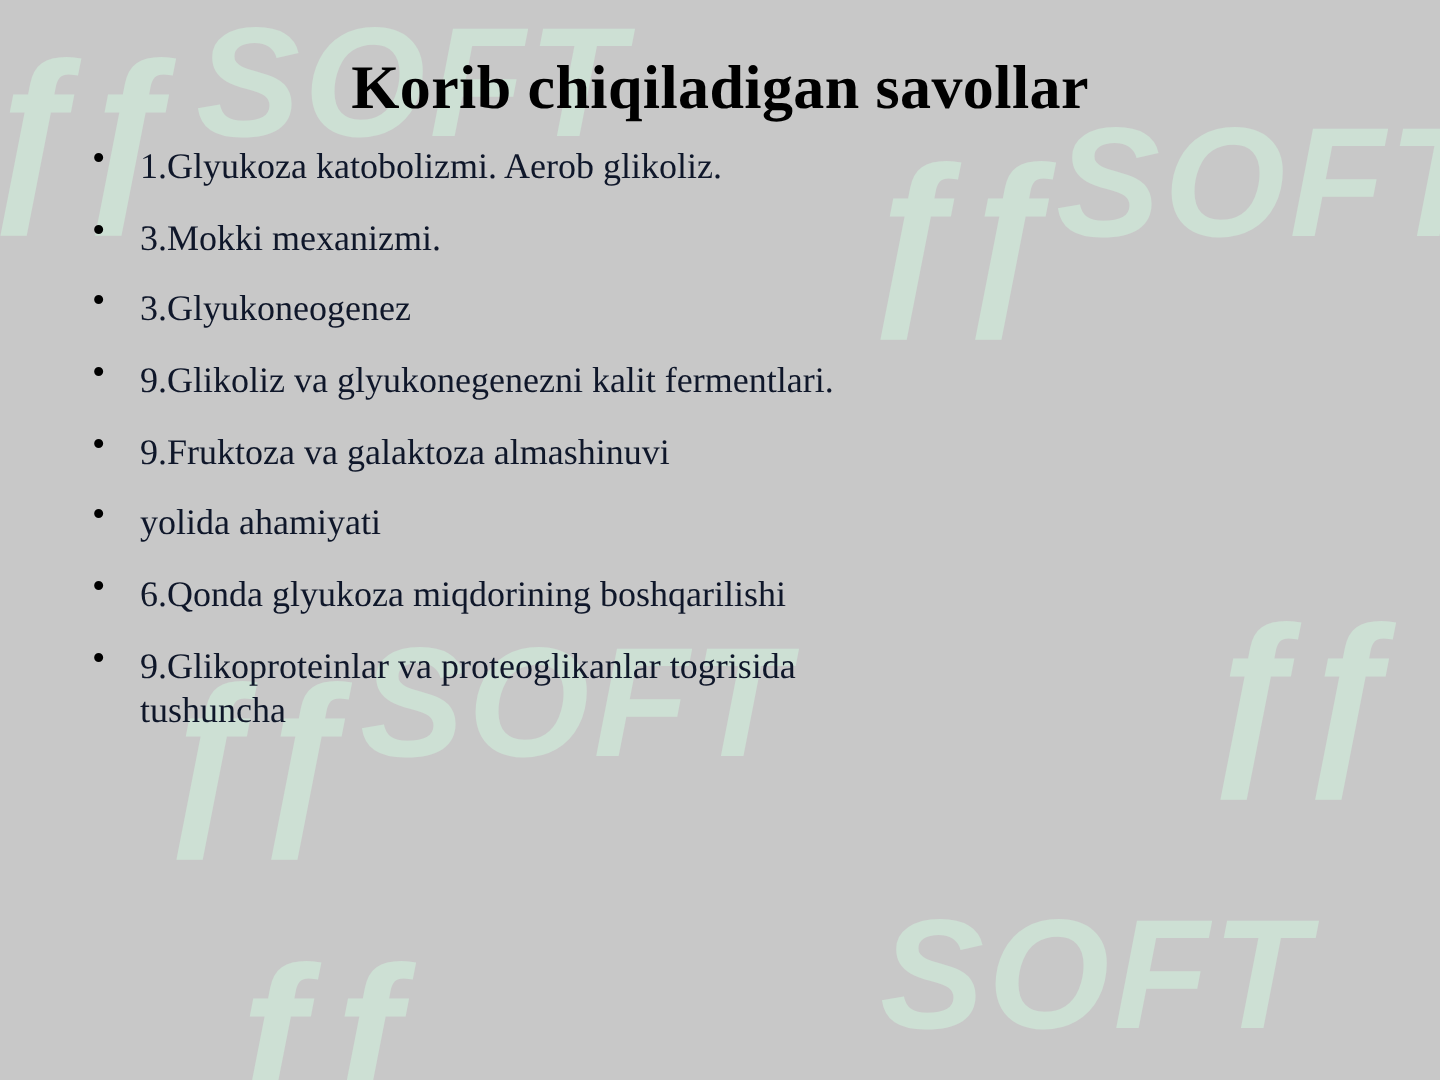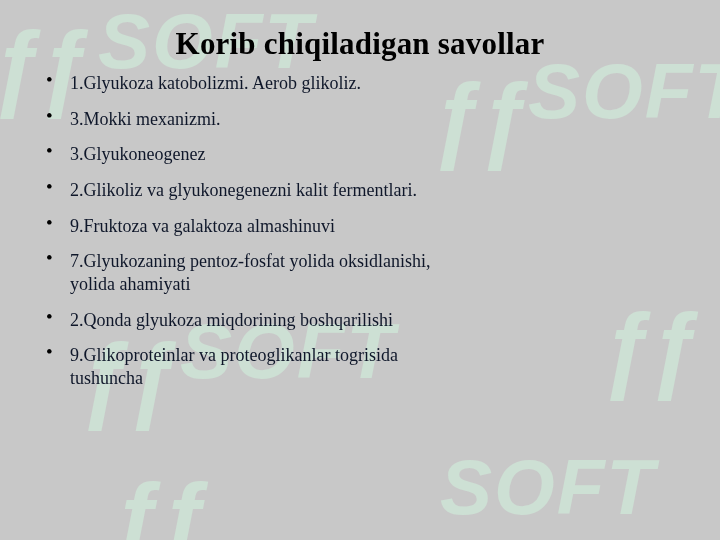--- a/index.html
+++ b/index.html
@@ -111,25 +111,24 @@
   <div class="wm wm-logo wm9">ƒƒ</div>
 </div>
 
 <div class="slide">
   <h1 class="slide-title">Korib chiqiladigan savollar</h1>
 
   <ul class="bullet-list">
     <li><span>1.Glyukoza katobolizmi. Aerob glikoliz.</span></li>
     <li><span>3.Mokki mexanizmi.</span></li>
     <li><span>3.Glyukoneogenez</span></li>
-    <li><span>2.Glikoliz va glyukonegenezni kalit fermentlari.</span></li>
+    <li><span>9.Glikoliz va glyukonegenezni kalit fermentlari.</span></li>
     <li><span>9.Fruktoza va galaktoza almashinuvi</span></li>
     <li>
-      <span>7.Glyukozaning pentoz-fosfat yolida oksidlanishi,</span>
       <span class="line2">yolida ahamiyati</span>
     </li>
-    <li><span>2.Qonda glyukoza miqdorining boshqarilishi</span></li>
+    <li><span>6.Qonda glyukoza miqdorining boshqarilishi</span></li>
     <li>
       <span>9.Glikoproteinlar va proteoglikanlar togrisida</span>
       <span class="line2">tushuncha</span>
     </li>
   </ul>
 </div>
 
 </body></html>

